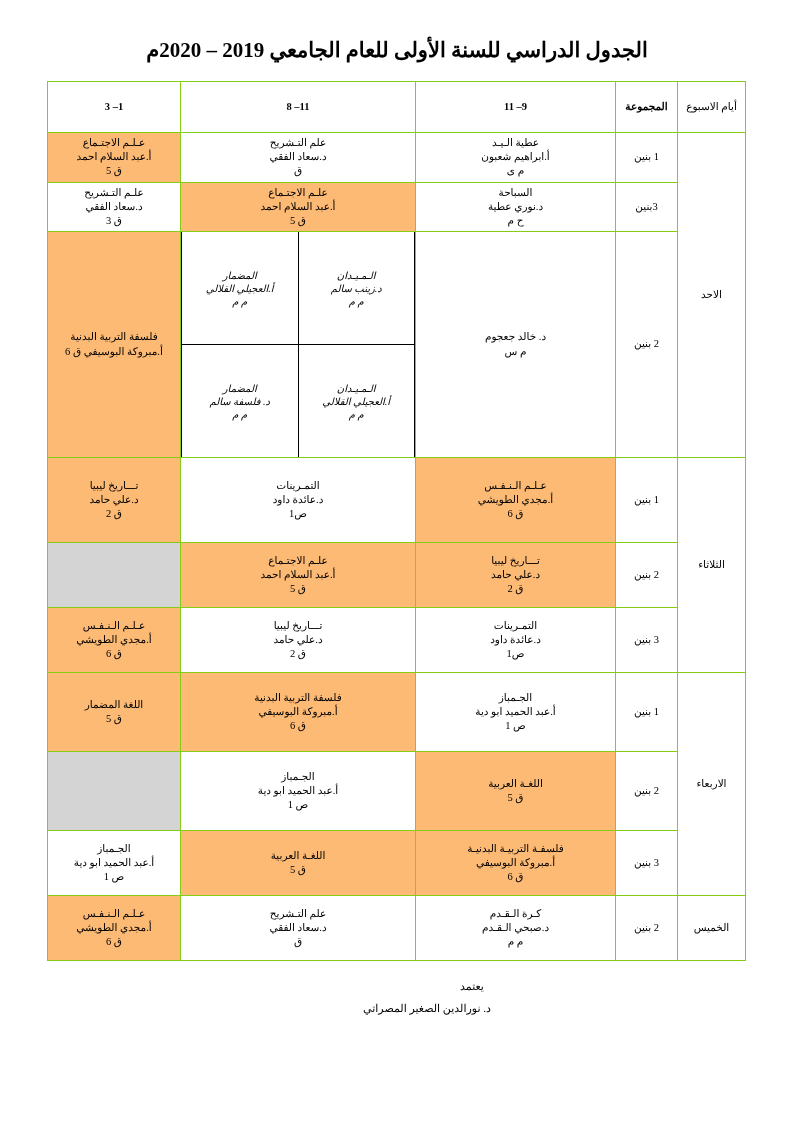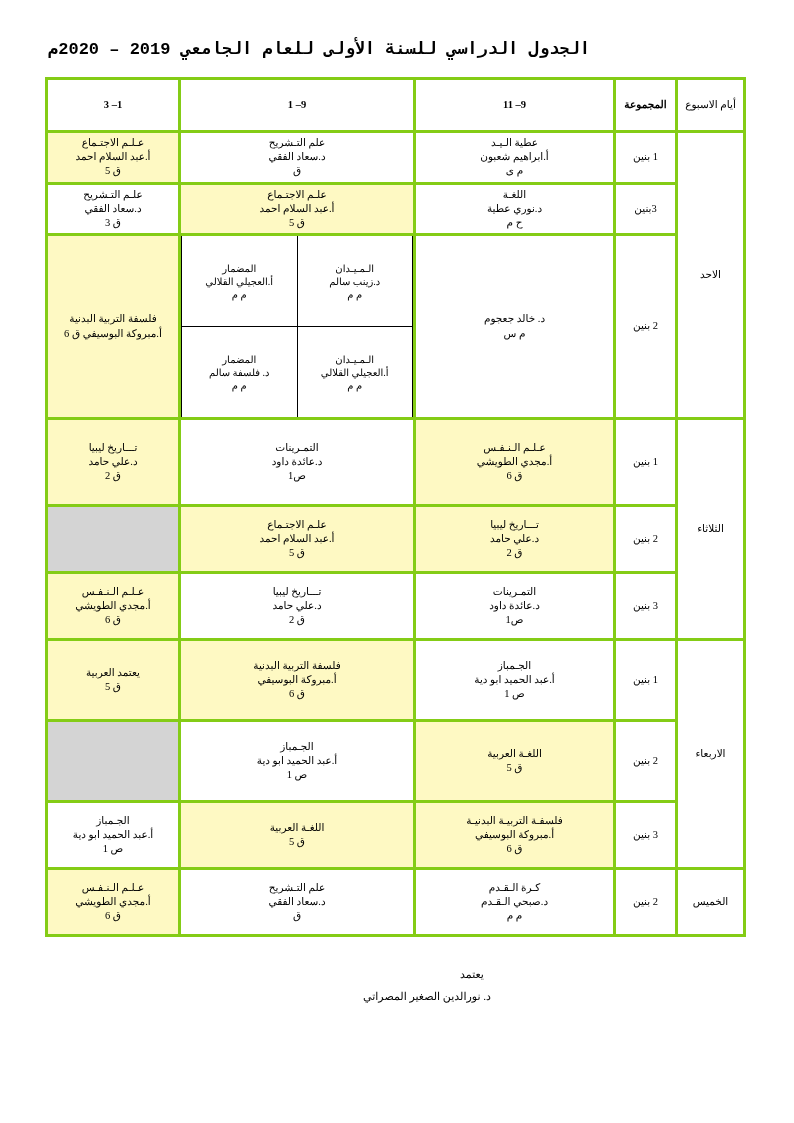--- a/index.html
+++ b/index.html
@@ -15,36 +15,35 @@
     position: relative;
   }
   .page {
     width: 794px;
     height: 1123px;
     box-sizing: border-box;
     padding: 28px 48px 20px 48px;
     position: relative;
   }
   .doc-title {
-    text-align: left;
-    font-size: 17px;
+    text-align: center;
+    font-size: 21px;
     font-weight: bold;
     margin: 10px 0 18px 0;
     letter-spacing: 0;
     direction: rtl;
-    font-family: Liberation Mono, monospace;
   }
   table.schedule {
     border-collapse: collapse;
     width: 100%;
     table-layout: fixed;
     direction: rtl;
   }
   table.schedule td, table.schedule th {
-    border: 3px solid #84cc16;
+    border: 1px solid #84cc16;
     vertical-align: middle;
     text-align: center;
     font-size: 10.5px;
     line-height: 1.35;
     padding: 3px 2px;
   }
   .hdr {
     font-weight: bold;
     font-size: 11px;
     height: 44px;
@@ -55,21 +54,21 @@
     width: 62px;
   }
   .grp-cell {
     width: 62px;
     font-size: 10.5px;
   }
   .slot {
     height: 38px;
   }
   .blue {
-    background: #fef9c3;
+    background: #fdba74;
   }
   .gray {
     background: #D4D4D4;
   }
   .white {
     background: #ffffff;
   }
   .line {
     display: block;
     white-space: nowrap;
@@ -80,28 +79,29 @@
   }
   table.inner {
     border-collapse: collapse;
     width: 100%;
     table-layout: fixed;
   }
   table.inner td {
     border: 1px solid #000000;
     font-size: 10px;
     line-height: 1.3;
-    padding: 3px 2px;
+    padding: 14px 2px;
     text-align: center;
     vertical-align: middle;
+    font-style: italic;
   }
   table.inner tr:first-child td { border-top: none; }
   table.inner tr:last-child td { border-bottom: none; }
   .footer {
-    margin-top: 26px;
+    margin-top: 14px;
     direction: rtl;
     text-align: center;
     font-size: 11px;
     line-height: 2.0;
   }
   .footer .f1 { margin-right: -150px; }
   .footer .f2 { margin-right: -60px; }
   .footer .f3 { margin-right: -30px; }
 </style>
 </head>
@@ -117,21 +117,21 @@
       <col style="width:62px">
       <col style="width:200px">
       <col style="width:235px">
       <col style="width:133px">
     </colgroup>
     <thead>
       <tr>
         <th class="hdr day-cell">أيام الاسبوع</th>
         <th class="hdr grp-cell">المجموعة</th>
         <th class="hdr">9– 11</th>
-        <th class="hdr">9– 1</th>
+        <th class="hdr">11– 8</th>
         <th class="hdr">1– 3</th>
       </tr>
     </thead>
     <tbody>
 
       <tr>
         <td class="day-cell" rowspan="3">
           <span>الاحد</span>
         </td>
         <td class="grp-cell">
@@ -152,21 +152,21 @@
           <span class="line">أ.عبد السلام احمد</span>
           <span class="line">ق 5</span>
         </td>
       </tr>
 
       <tr>
         <td class="grp-cell">
           <span>3بنين</span>
         </td>
         <td class="slot white">
-          <span class="line">اللغـة</span>
+          <span class="line">السباحة</span>
           <span class="line">د.نوري عطية</span>
           <span class="line">ح م</span>
         </td>
         <td class="slot blue">
           <span class="line">علـم الاجتـماع</span>
           <span class="line">أ.عبد السلام احمد</span>
           <span class="line">ق 5</span>
         </td>
         <td class="slot white">
           <span class="line">علـم التـشريح</span>
@@ -292,21 +292,21 @@
           <span class="line">الجـمباز</span>
           <span class="line">أ.عبد الحميد ابو دية</span>
           <span class="line">ص 1</span>
         </td>
         <td class="slot blue">
           <span class="line">فلسفة التربية البدنية</span>
           <span class="line">أ.مبروكة البوسيفي</span>
           <span class="line">ق 6</span>
         </td>
         <td class="slot blue">
-          <span class="line">يعتمد العربية</span>
+          <span class="line">اللغة المضمار</span>
           <span class="line">ق 5</span>
         </td>
       </tr>
 
       <tr>
         <td class="grp-cell">
           <span>2 بنين</span>
         </td>
         <td class="slot blue" style="height:72px">
           <span class="line">اللغـة العربية</span>

